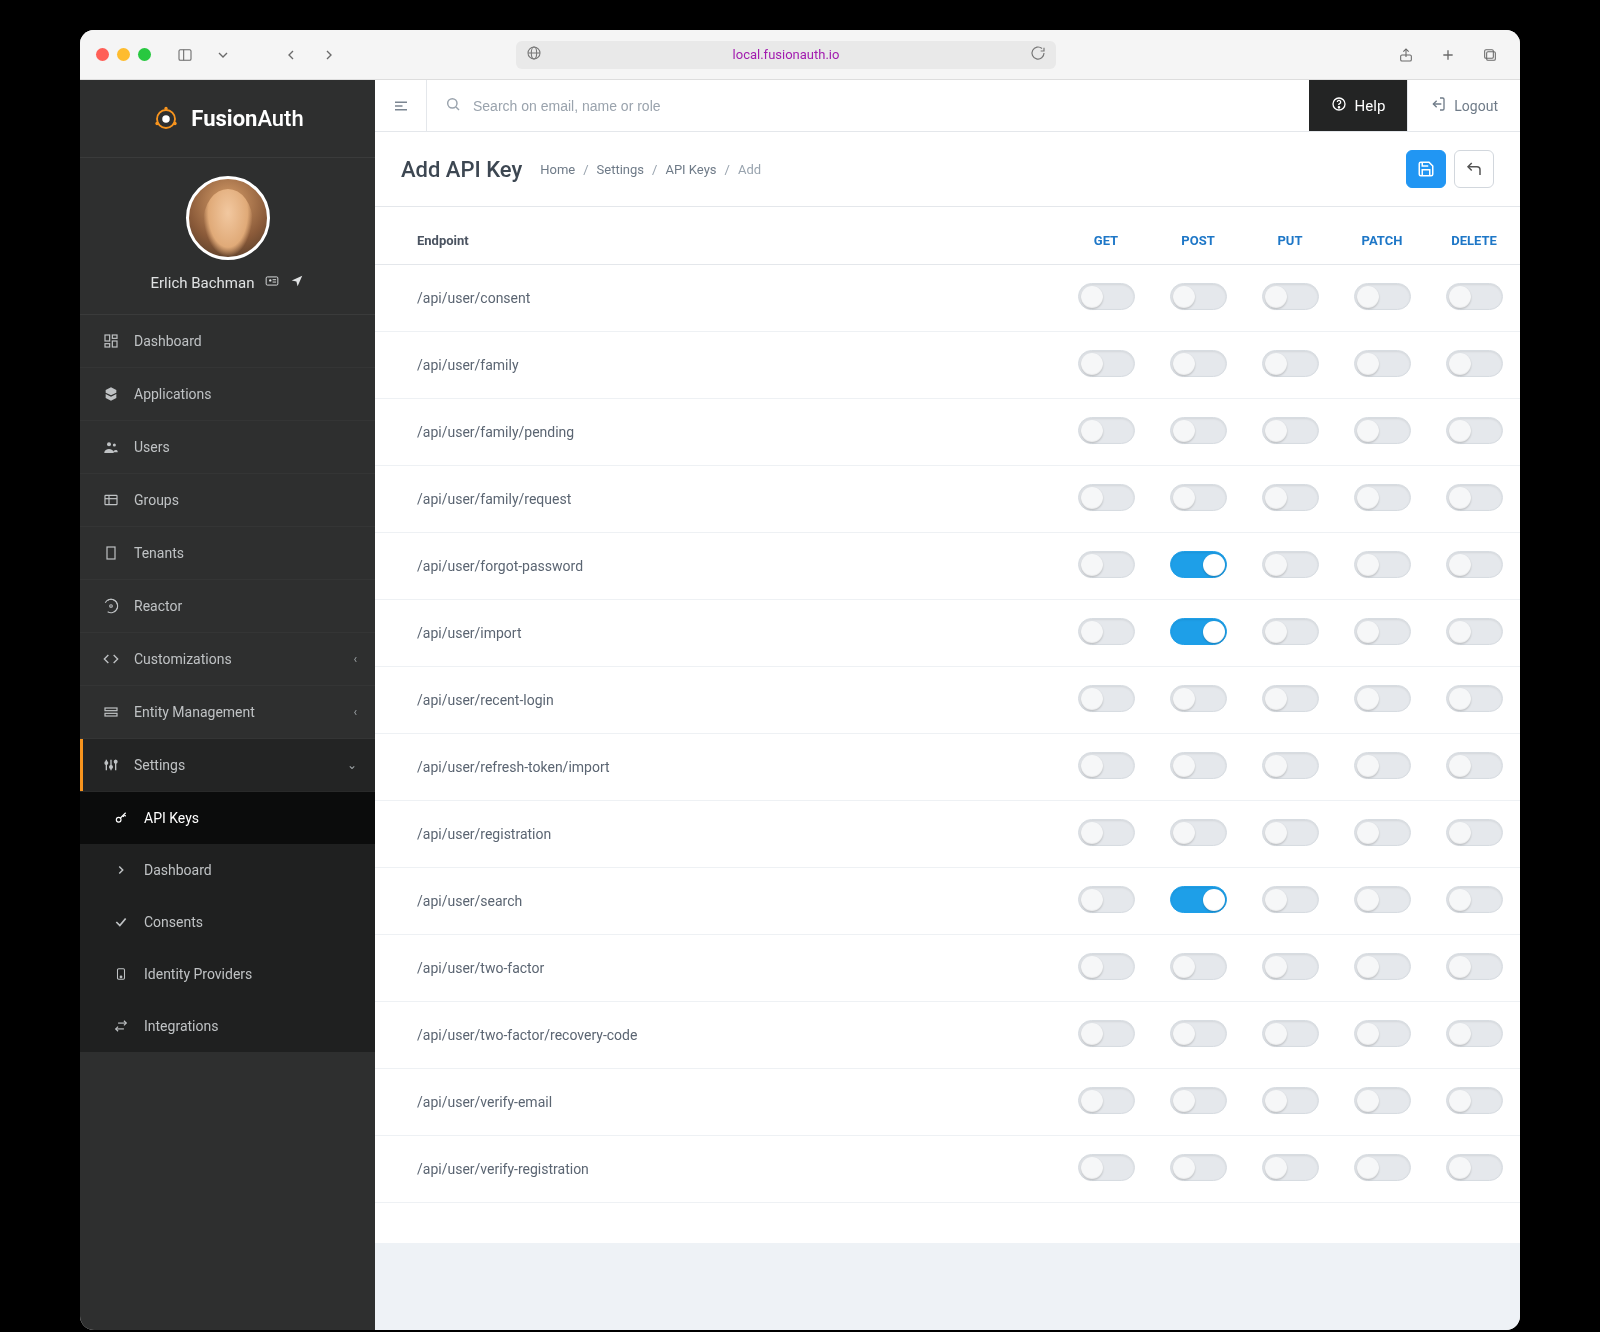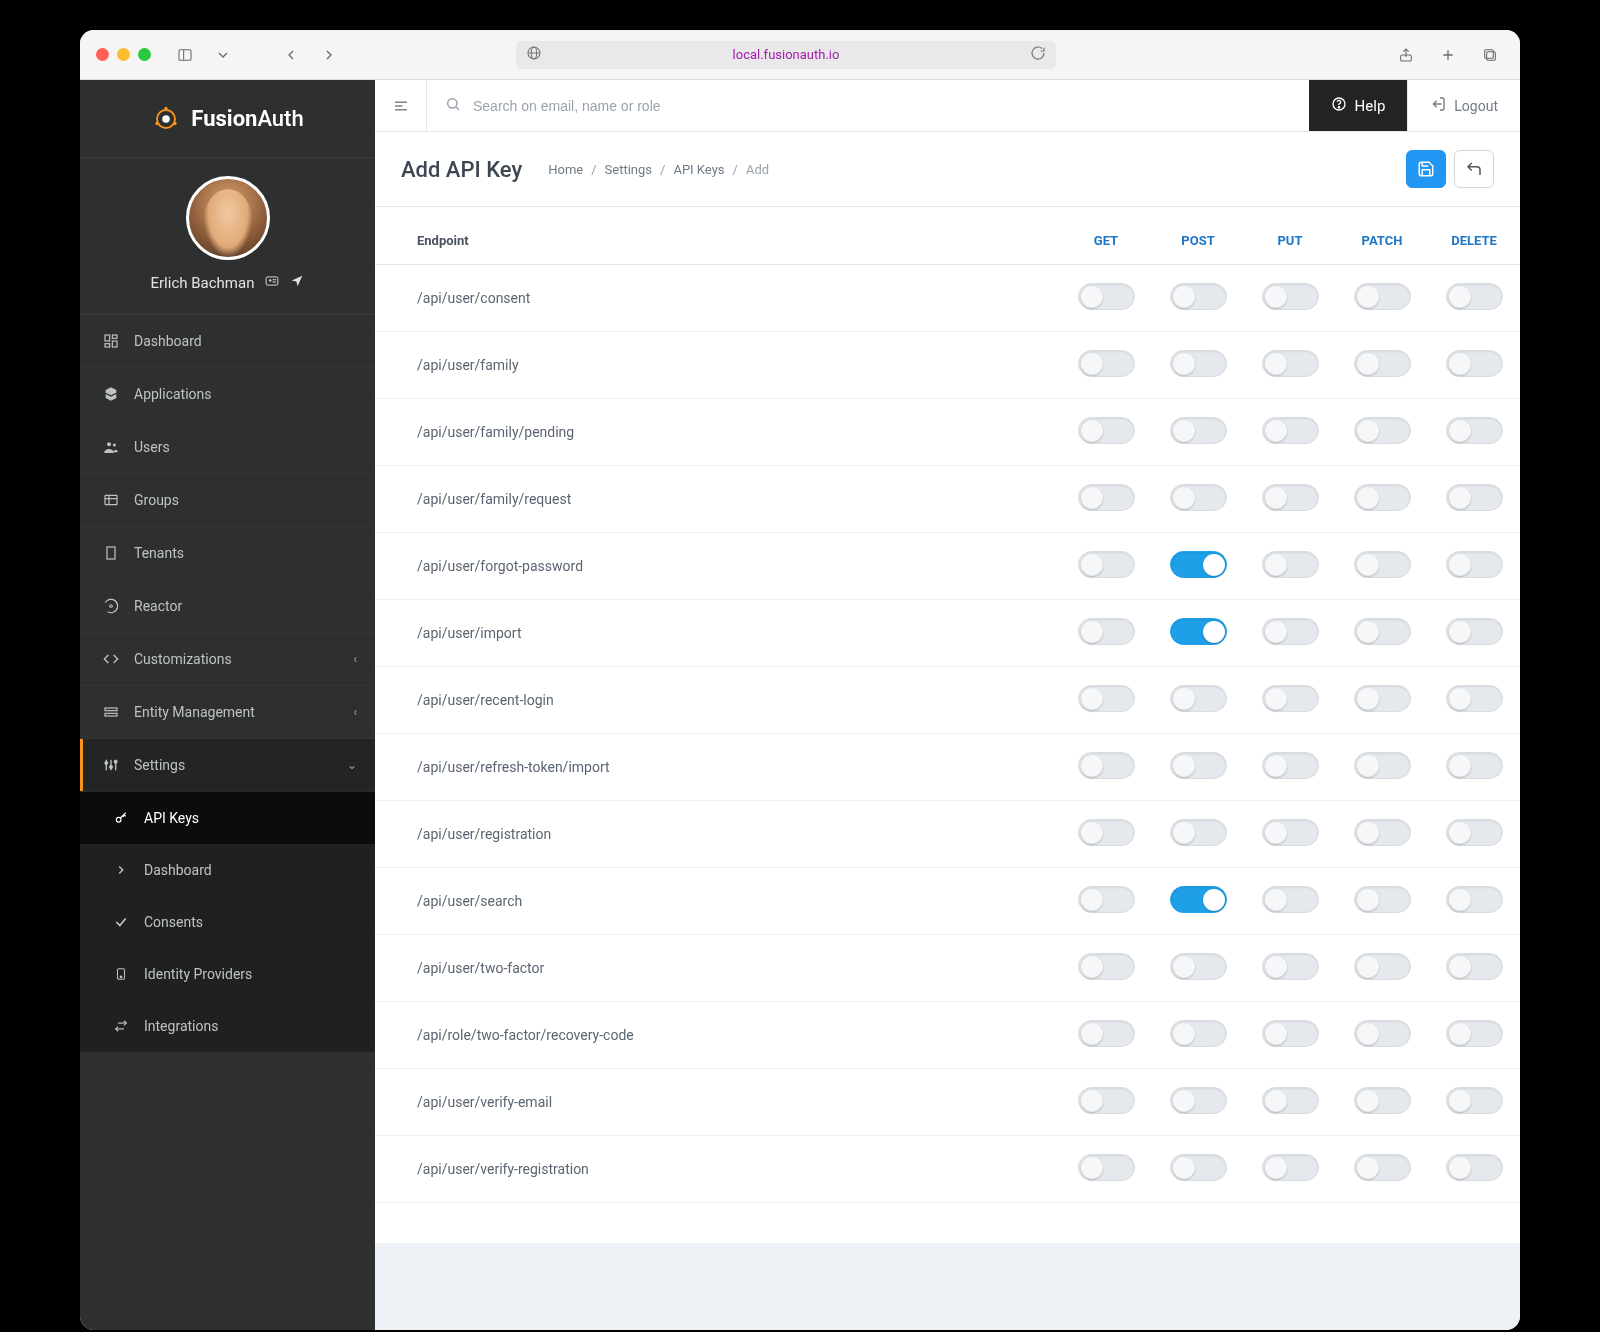--- a/index.html
+++ b/index.html
@@ -159,21 +159,21 @@
   .page-header {
     background:#fff;
     padding: 18px 26px;
     display:flex; align-items:center;
     border-bottom:1px solid #e4e7eb;
   }
   .page-title {
     font-size:22px; color:#3d4752; font-weight:500;
   }
   .breadcrumbs {
-    display:flex; gap:8px; margin-left:26px;
+    display:flex; gap:8px; margin-left:18px;
     color:#98a3ae; font-size:13px;
   }
   .breadcrumbs .crumb.link { color:#6f7b88; }
   .page-actions { margin-left:auto; display:flex; gap:8px; }
   .icon-btn {
     width:40px; height:38px; border-radius:6px; display:flex; align-items:center; justify-content:center;
     border:1px solid #d2d7dd; background:#fff; color:#555;
   }
   .icon-btn.primary { background:#2196f3; border-color:#2196f3; color:#fff; }
 
@@ -659,21 +659,21 @@
                 </tr>
                 <tr>
                   <td class="endpoint">/api/user/two-factor</td>
                   <td class="toggle-cell"><span class="toggle"></span></td>
                   <td class="toggle-cell"><span class="toggle"></span></td>
                   <td class="toggle-cell"><span class="toggle"></span></td>
                   <td class="toggle-cell"><span class="toggle"></span></td>
                   <td class="toggle-cell"><span class="toggle"></span></td>
                 </tr>
                 <tr>
-                  <td class="endpoint">/api/role/two-factor/recovery-code</td>
+                  <td class="endpoint">/api/user/two-factor/recovery-code</td>
                   <td class="toggle-cell"><span class="toggle"></span></td>
                   <td class="toggle-cell"><span class="toggle"></span></td>
                   <td class="toggle-cell"><span class="toggle"></span></td>
                   <td class="toggle-cell"><span class="toggle"></span></td>
                   <td class="toggle-cell"><span class="toggle"></span></td>
                 </tr>
                 <tr>
                   <td class="endpoint">/api/user/verify-email</td>
                   <td class="toggle-cell"><span class="toggle"></span></td>
                   <td class="toggle-cell"><span class="toggle"></span></td>

